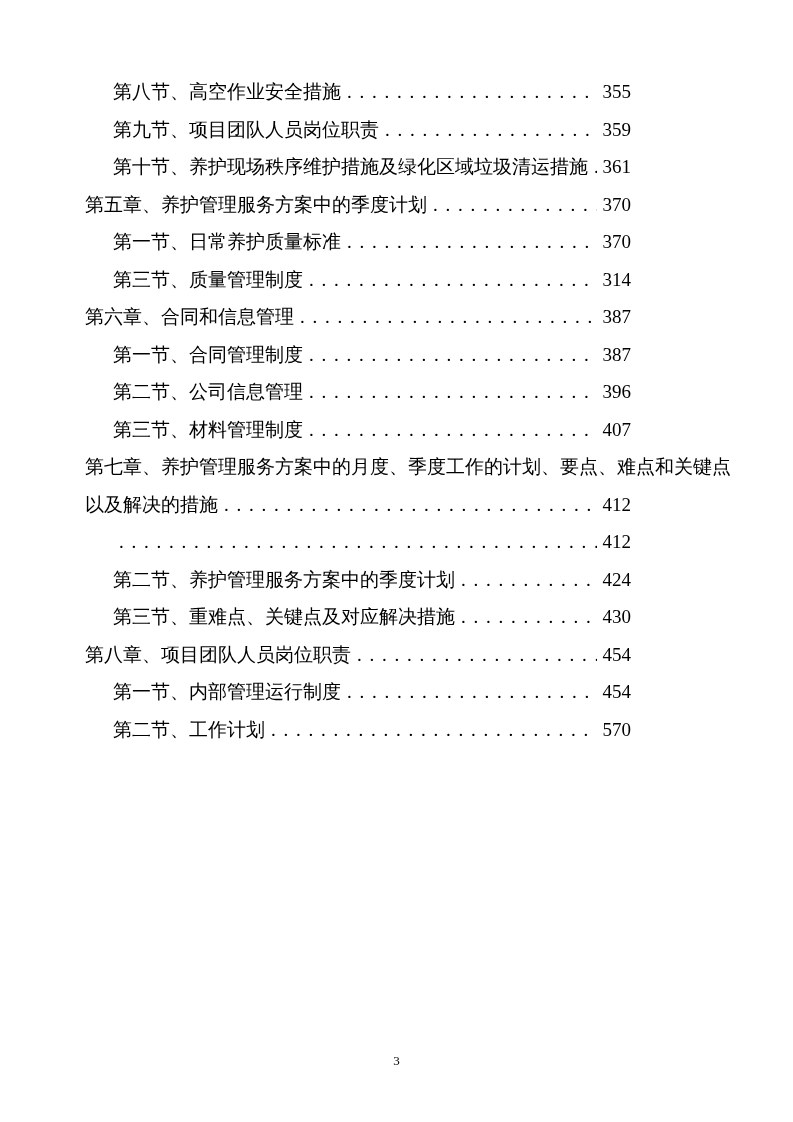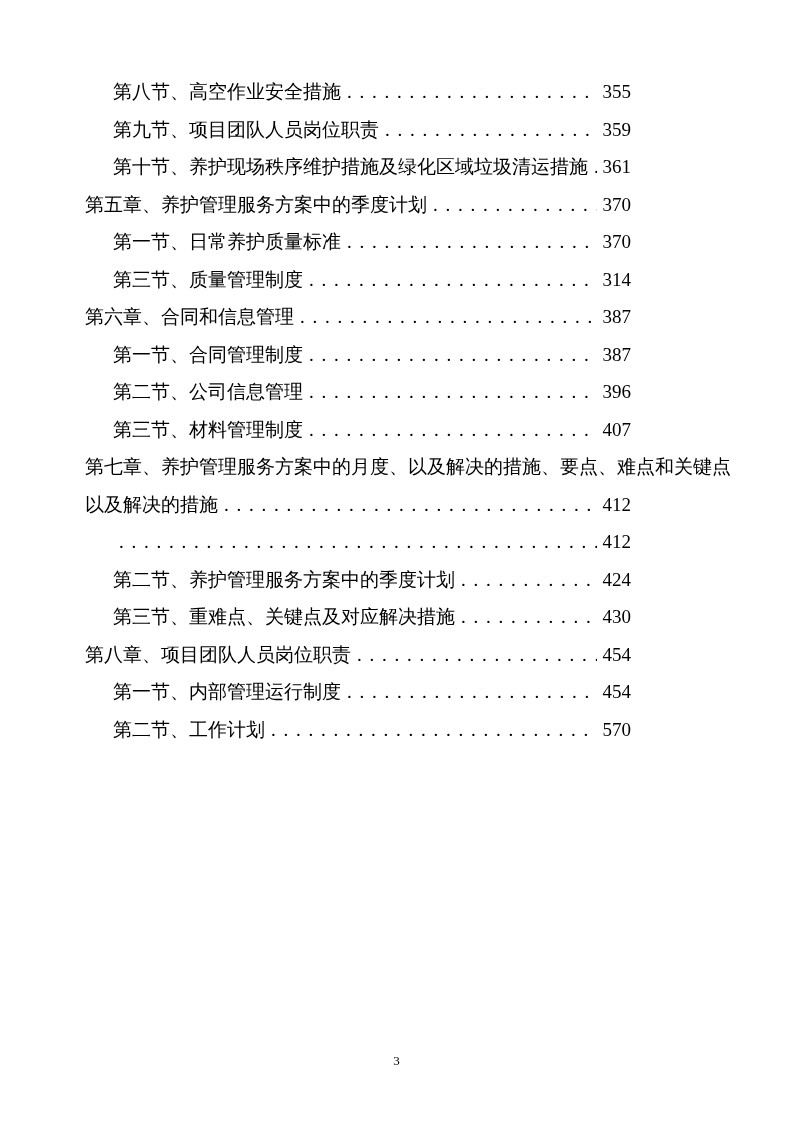--- a/index.html
+++ b/index.html
@@ -115,21 +115,21 @@
     <span class="toc-label">第二节、公司信息管理</span>
     <span class="toc-dots" aria-hidden="true"></span>
     <span class="toc-page">396</span>
   </div>
       <div class="toc-row level-2">
     <span class="toc-label">第三节、材料管理制度</span>
     <span class="toc-dots" aria-hidden="true"></span>
     <span class="toc-page">407</span>
   </div>
       <div class="toc-row level-1 wide">
-    <span class="toc-label">第七章、养护管理服务方案中的月度、以及解决的措施、要点、难点和关键点</span>
+    <span class="toc-label">第七章、养护管理服务方案中的月度、季度工作的计划、要点、难点和关键点</span>
 
   </div>
       <div class="toc-row level-1">
     <span class="toc-label">以及解决的措施</span>
     <span class="toc-dots" aria-hidden="true"></span>
     <span class="toc-page">412</span>
   </div>
       <div class="toc-row level-2">
     <span class="toc-dots" aria-hidden="true"></span>
     <span class="toc-page">412</span>

